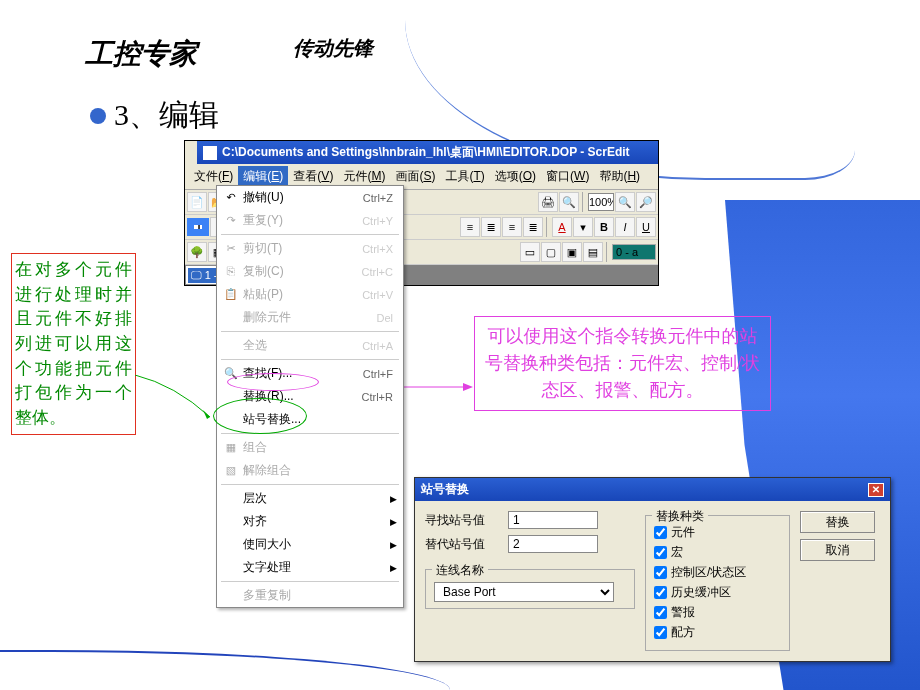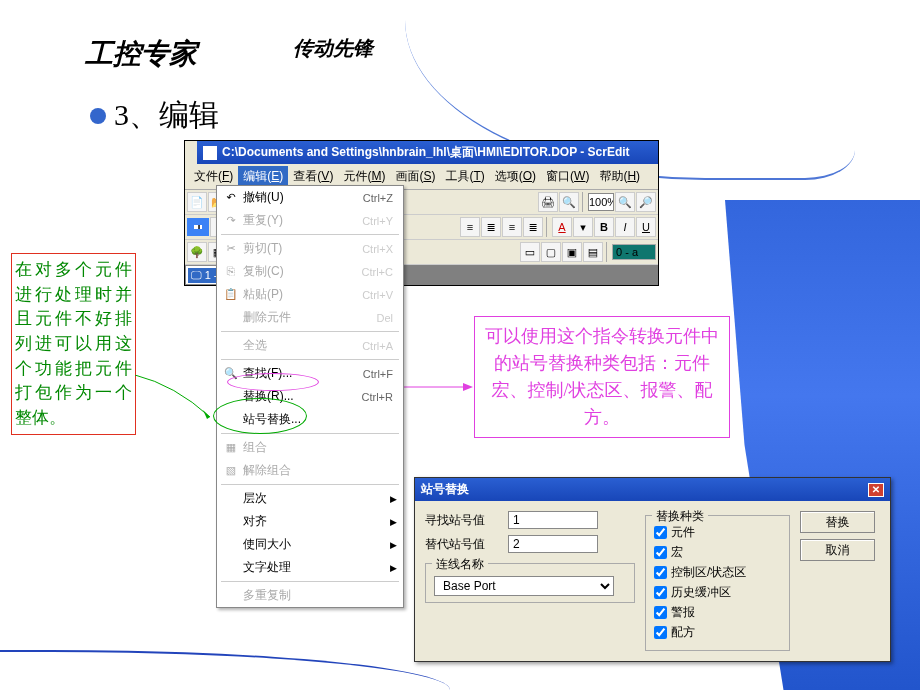--- a/index.html
+++ b/index.html
@@ -13,21 +13,21 @@
   .bullet-text { font-size: 30px; color: #000; font-family: "SimSun"; }
   
   .curve-top { position: absolute; top: 20px; left: 405px; width: 450px; height: 160px; border-bottom: 2px solid #2255cc; border-bottom-left-radius: 300px 160px; border-bottom-right-radius: 50px 30px; opacity: 0.8; pointer-events:none; }
   
   .big-blue { position: absolute; top: 200px; right: 0; width: 195px; height: 490px; background: linear-gradient(180deg, #3366dd 0%, #4477ee 40%, #2255cc 100%); clip-path: polygon(100% 0%, 100% 100%, 30% 100%, 10% 50%, 0% 0%); }
   
   .curve-bottom { position: absolute; bottom: 0; left: 0; width: 450px; height: 40px; border-top: 2px solid #2244bb; border-top-right-radius: 400px 40px; pointer-events:none; }
   
   .note-left { position: absolute; top: 253px; left: 11px; width: 125px; border: 1px solid #e03020; padding: 4px 3px; font-size: 17px; color: #008800; line-height: 1.45; text-align: justify; font-family: "SimSun"; }
   
-  .note-right { position: absolute; top: 316px; left: 474px; width: 256px; border: 1px solid #e040e0; padding: 6px 5px; font-size: 18px; color: #e040e0; line-height: 1.5; text-align: center; font-family: "SimSun"; }
+  .note-right { position: absolute; top: 316px; left: 474px; width: 297px; border: 1px solid #e040e0; padding: 6px 5px; font-size: 18px; color: #e040e0; line-height: 1.5; text-align: center; font-family: "SimSun"; }
   
   .arrow-green { position: absolute; top: 375px; left: 135px; width: 80px; height: 50px; }
   .arrow-pink { position: absolute; top: 382px; left: 305px; width: 170px; height: 10px; }
   
   .oval-pink { position: absolute; top: 373px; left: 227px; width: 92px; height: 18px; border: 1px solid #e040e0; border-radius: 50%; pointer-events:none; }
   .oval-green { position: absolute; top: 398px; left: 213px; width: 94px; height: 36px; border: 1px solid #00aa00; border-radius: 50%; pointer-events:none; }
   
   
   .app { position: absolute; top: 140px; left: 184px; width: 475px; border: 1px solid #000; background: #ece9d8; }
   .titlebar { background: linear-gradient(180deg, #2a5fd2 0%, #1846b8 100%); color: #fff; padding: 3px 6px; font-size: 12px; font-weight: bold; display: flex; align-items: center; margin-left: 12px; }
@@ -271,21 +271,21 @@
   <div class="dlg-body">
     <div class="dlg-col-left">
       <div class="field-row">
         <span class="field-label">寻找站号值</span>
         <input class="field-input" value="1" style="">
       </div>
       <div class="field-row">
         <span class="field-label">替代站号值</span>
         <input class="field-input" value="2" style="">
       </div>
-      <div class="groupbox" style="margin-top:10px">
+      <div class="groupbox" style="margin-top:16px">
         <div class="groupbox-title">连线名称</div>
         <select class="port-select">
           <option>Base Port</option>
         </select>
       </div>
     </div>
     <div class="dlg-col-mid">
       <div class="groupbox">
         <div class="groupbox-title">替换种类</div>
         <div id="checks">

